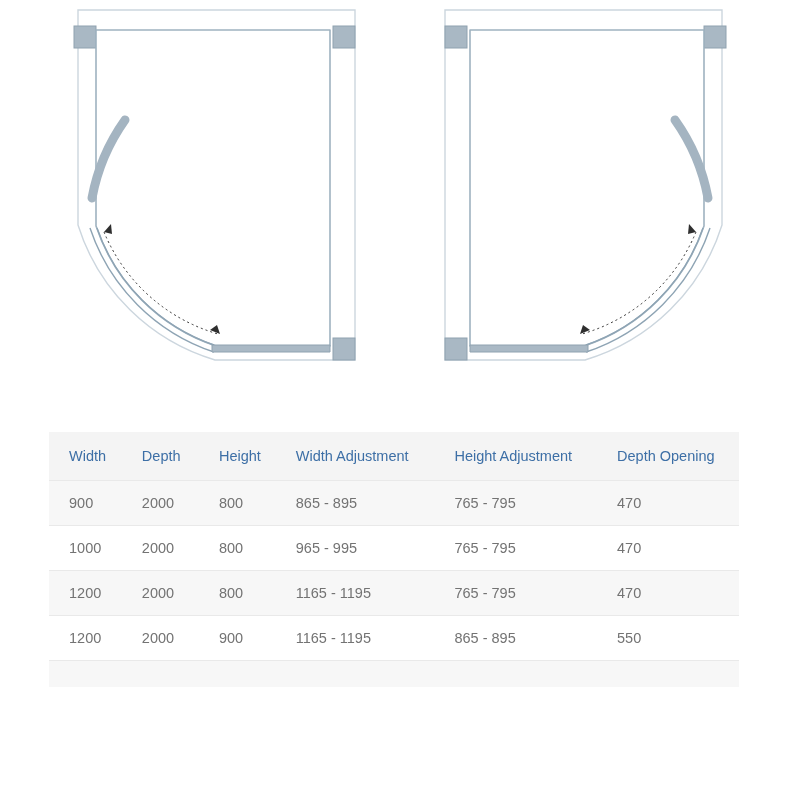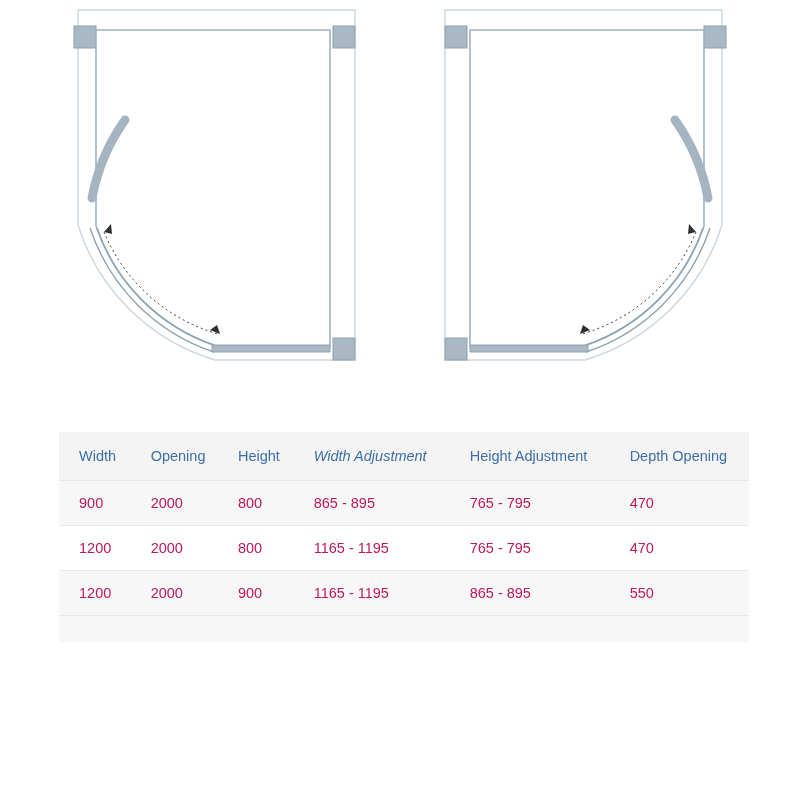--- a/index.html
+++ b/index.html
@@ -17,21 +17,21 @@
   }
   #diagrams {
     position: absolute;
     left: 0;
     top: 0;
     width: 800px;
     height: 400px;
   }
   #spec-table-wrap {
     position: absolute;
-    left: 59px;
+    left: 49px;
     top: 432px;
     width: 690px;
   }
   table.spec {
     border-collapse: collapse;
     width: 100%;
     background: #ffffff;
     font-size: 14.5px;
   }
   table.spec thead tr {
@@ -40,37 +40,37 @@
   table.spec th {
     text-align: left;
     font-weight: normal;
     color: #3d6fa6;
     padding: 16px 8px 16px 20px;
     font-size: 14.5px;
     white-space: nowrap;
   }
   table.spec tbody td {
     padding: 14px 8px 14px 20px;
-    color: #be185d;
+    color: #737373;
     border-top: 1px solid #e9e9e9;
     white-space: nowrap;
   }
   table.spec tbody tr:nth-child(odd) {
     background: #f7f7f7;
   }
   table.spec tbody tr:nth-child(even) {
     background: #ffffff;
   }
   table.spec tbody tr:last-child td {
     border-bottom: 1px solid #e9e9e9;
   }
   .col-w  { width: 62px; }
   .col-h  { width: 72px; }
   .col-d  { width: 64px; }
-  .col-wa { width: 170px; font-style: italic; }
+  .col-wa { width: 170px; }
   .col-da { width: 172px; }
   .col-do { width: 150px; }
   .table-footer {
     height: 26px;
     background: #f7f7f7;
   }
 </style>
 </head>
 <body>
 
@@ -125,33 +125,41 @@
       <polygon points="580,334 590,330 583,325" fill="#2f2f2f"></polygon>
     </g>
   </svg>
 </div>
 
 <div id="spec-table-wrap">
   <table class="spec">
     <thead>
       <tr>
         <th class="col-w">Width</th>
-        <th class="col-h">Opening</th>
+        <th class="col-h">Depth</th>
         <th class="col-d">Height</th>
         <th class="col-wa">Width Adjustment</th>
         <th class="col-da">Height Adjustment</th>
         <th class="col-do">Depth Opening</th>
       </tr>
     </thead>
     <tbody>
       <tr>
         <td>900</td>
         <td>2000</td>
         <td>800</td>
         <td>865 - 895</td>
+        <td>765 - 795</td>
+        <td>470</td>
+      </tr>
+      <tr>
+        <td>1000</td>
+        <td>2000</td>
+        <td>800</td>
+        <td>965 - 995</td>
         <td>765 - 795</td>
         <td>470</td>
       </tr>
       <tr>
         <td>1200</td>
         <td>2000</td>
         <td>800</td>
         <td>1165 - 1195</td>
         <td>765 - 795</td>
         <td>470</td>

